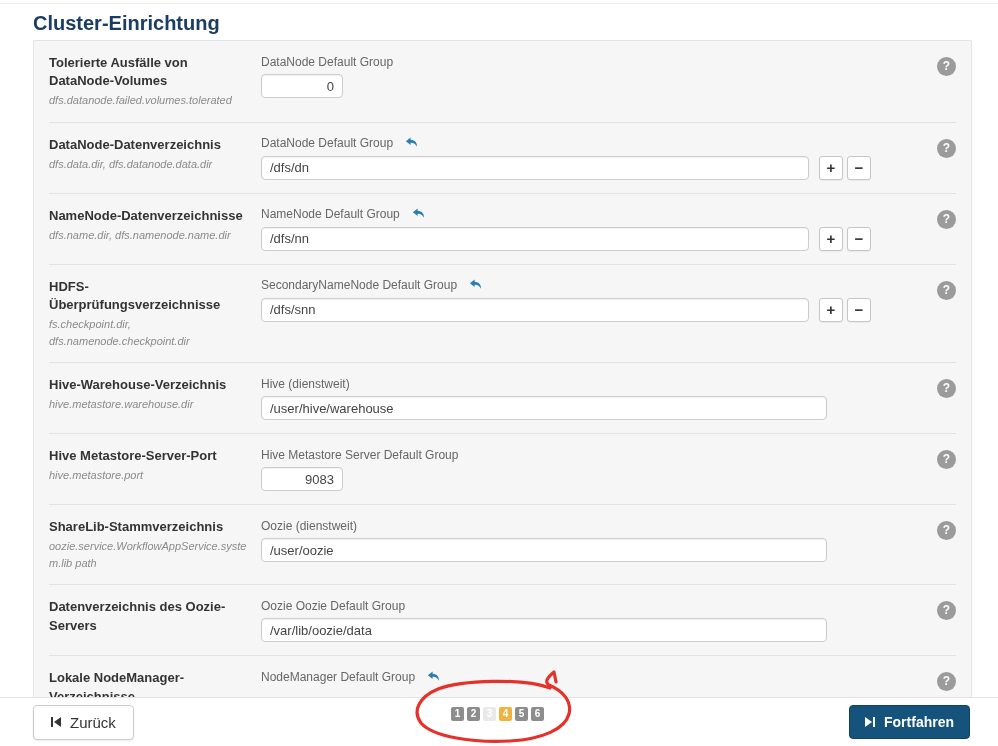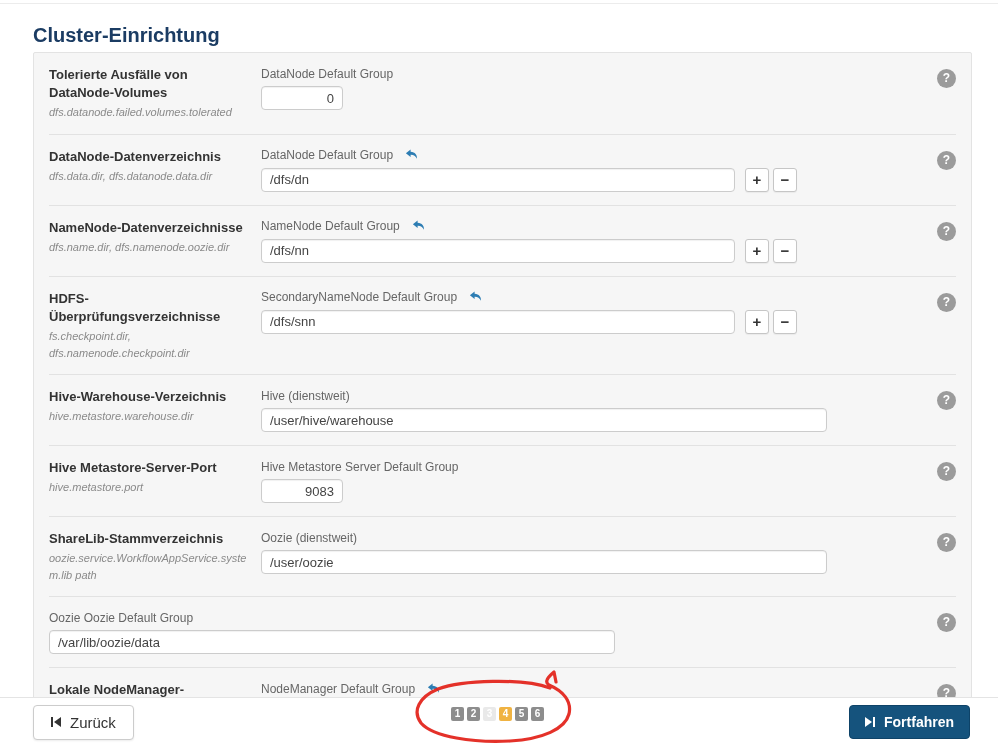--- a/index.html
+++ b/index.html
@@ -3,21 +3,21 @@
 <meta charset="utf-8">
 <style>
   * { margin:0; padding:0; box-sizing:border-box; }
   html,body { width:998px; height:746px; }
   body {
     position:relative; overflow:hidden; background:#fff;
     font-family:"Liberation Sans", sans-serif; color:#333;
   }
   .top-line { position:absolute; top:3px; left:0; right:0; height:1px; background:#ececec; }
   .content { padding:0 26px 0 33px; }
-  .page-title { margin-top:24px; font-size:20px; font-weight:bold; color:#1b3c63; }
+  .page-title { margin-top:12px; font-size:20px; font-weight:bold; color:#1b3c63; }
   .section-heading {
     margin-top:30px; padding-bottom:8px; font-size:14px; font-weight:bold; color:#333;
     border-bottom:1px solid #ddd;
   }
   .panel {
     margin-top:5px; background:#f6f6f6; border:1px solid #e3e3e3; border-radius:2px;
   }
   .row { display:flex; margin:0 15px; padding:13px 0; }
   .row + .row { border-top:1px solid #e2e2e2; }
   .col-left { width:212px; flex:none; padding-right:12px; }
@@ -27,21 +27,21 @@
   .group-line { display:flex; align-items:center; font-size:12px; color:#666; height:15px; }
   .undo-icon { margin-left:12px; display:inline-flex; cursor:pointer; }
   .input-line { display:flex; align-items:center; margin-top:5px; }
   .text-input {
     height:24px; border:1px solid #ccc; border-radius:4px; padding:0 8px;
     font-size:13px; color:#444; background:#fff; outline:none;
     box-shadow:inset 0 1px 1px rgba(0,0,0,0.06);
     font-family:"Liberation Sans", sans-serif;
   }
   .size-small { width:82px; text-align:right; }
-  .size-wide  { width:474px; }
+  .size-wide  { width:548px; }
   .size-full  { width:566px; }
   .spinners { display:flex; margin-left:10px; }
   .spin-btn {
     width:24px; height:24px; margin-right:4px; background:#fff;
     border:1px solid #c6c6c6; border-radius:3px; font-size:15px; font-weight:bold;
     color:#333; line-height:21px; text-align:center; cursor:pointer;
     box-shadow:0 1px 1px rgba(0,0,0,0.05); font-family:"Liberation Sans", sans-serif;
   }
   .help-icon {
     margin-left:auto; margin-top:3px; flex:none; width:19px; height:19px; border-radius:50%;
@@ -124,21 +124,21 @@
           <span class="spin-btn">−</span>
         </span>
       </div>
     </div>
     <div class="help-icon">?</div>
   </div>
 
   <div class="row">
     <div class="col-left">
       <div class="row-label">NameNode-Datenverzeichnisse</div>
-      <div class="row-prop">dfs.name.dir, dfs.namenode.oozie.dir</div>
+      <div class="row-prop">dfs.name.dir, dfs.namenode.name.dir</div>
     </div>
     <div class="col-mid">
       <div class="group-line">
         <span>NameNode Default Group</span>
         <span class="undo-icon">
           <svg width="13" height="12" viewBox="0 0 13 12">
             <path fill="#2d7db3" d="M5.6 0.6 L0.9 4.3 L5.6 7.9 L5.6 5.7 C8.6 5.6 10.6 6.7 11.9 9.7 C12.3 6.0 10.1 2.9 5.6 2.7 Z"></path>
           </svg>
         </span>
       </div>
@@ -226,20 +226,24 @@
       </div>
       <div class="input-line">
         <input class="text-input size-full" type="text" value="/user/oozie" style="">
 
       </div>
     </div>
     <div class="help-icon">?</div>
   </div>
 
   <div class="row">
+    <div class="col-left">
+      <div class="row-label">Datenverzeichnis des Oozie-Servers</div>
+
+    </div>
     <div class="col-mid">
       <div class="group-line">
         <span>Oozie Oozie Default Group</span>
 
       </div>
       <div class="input-line">
         <input class="text-input size-full" type="text" value="/var/lib/oozie/data" style="">
 
       </div>
     </div>

